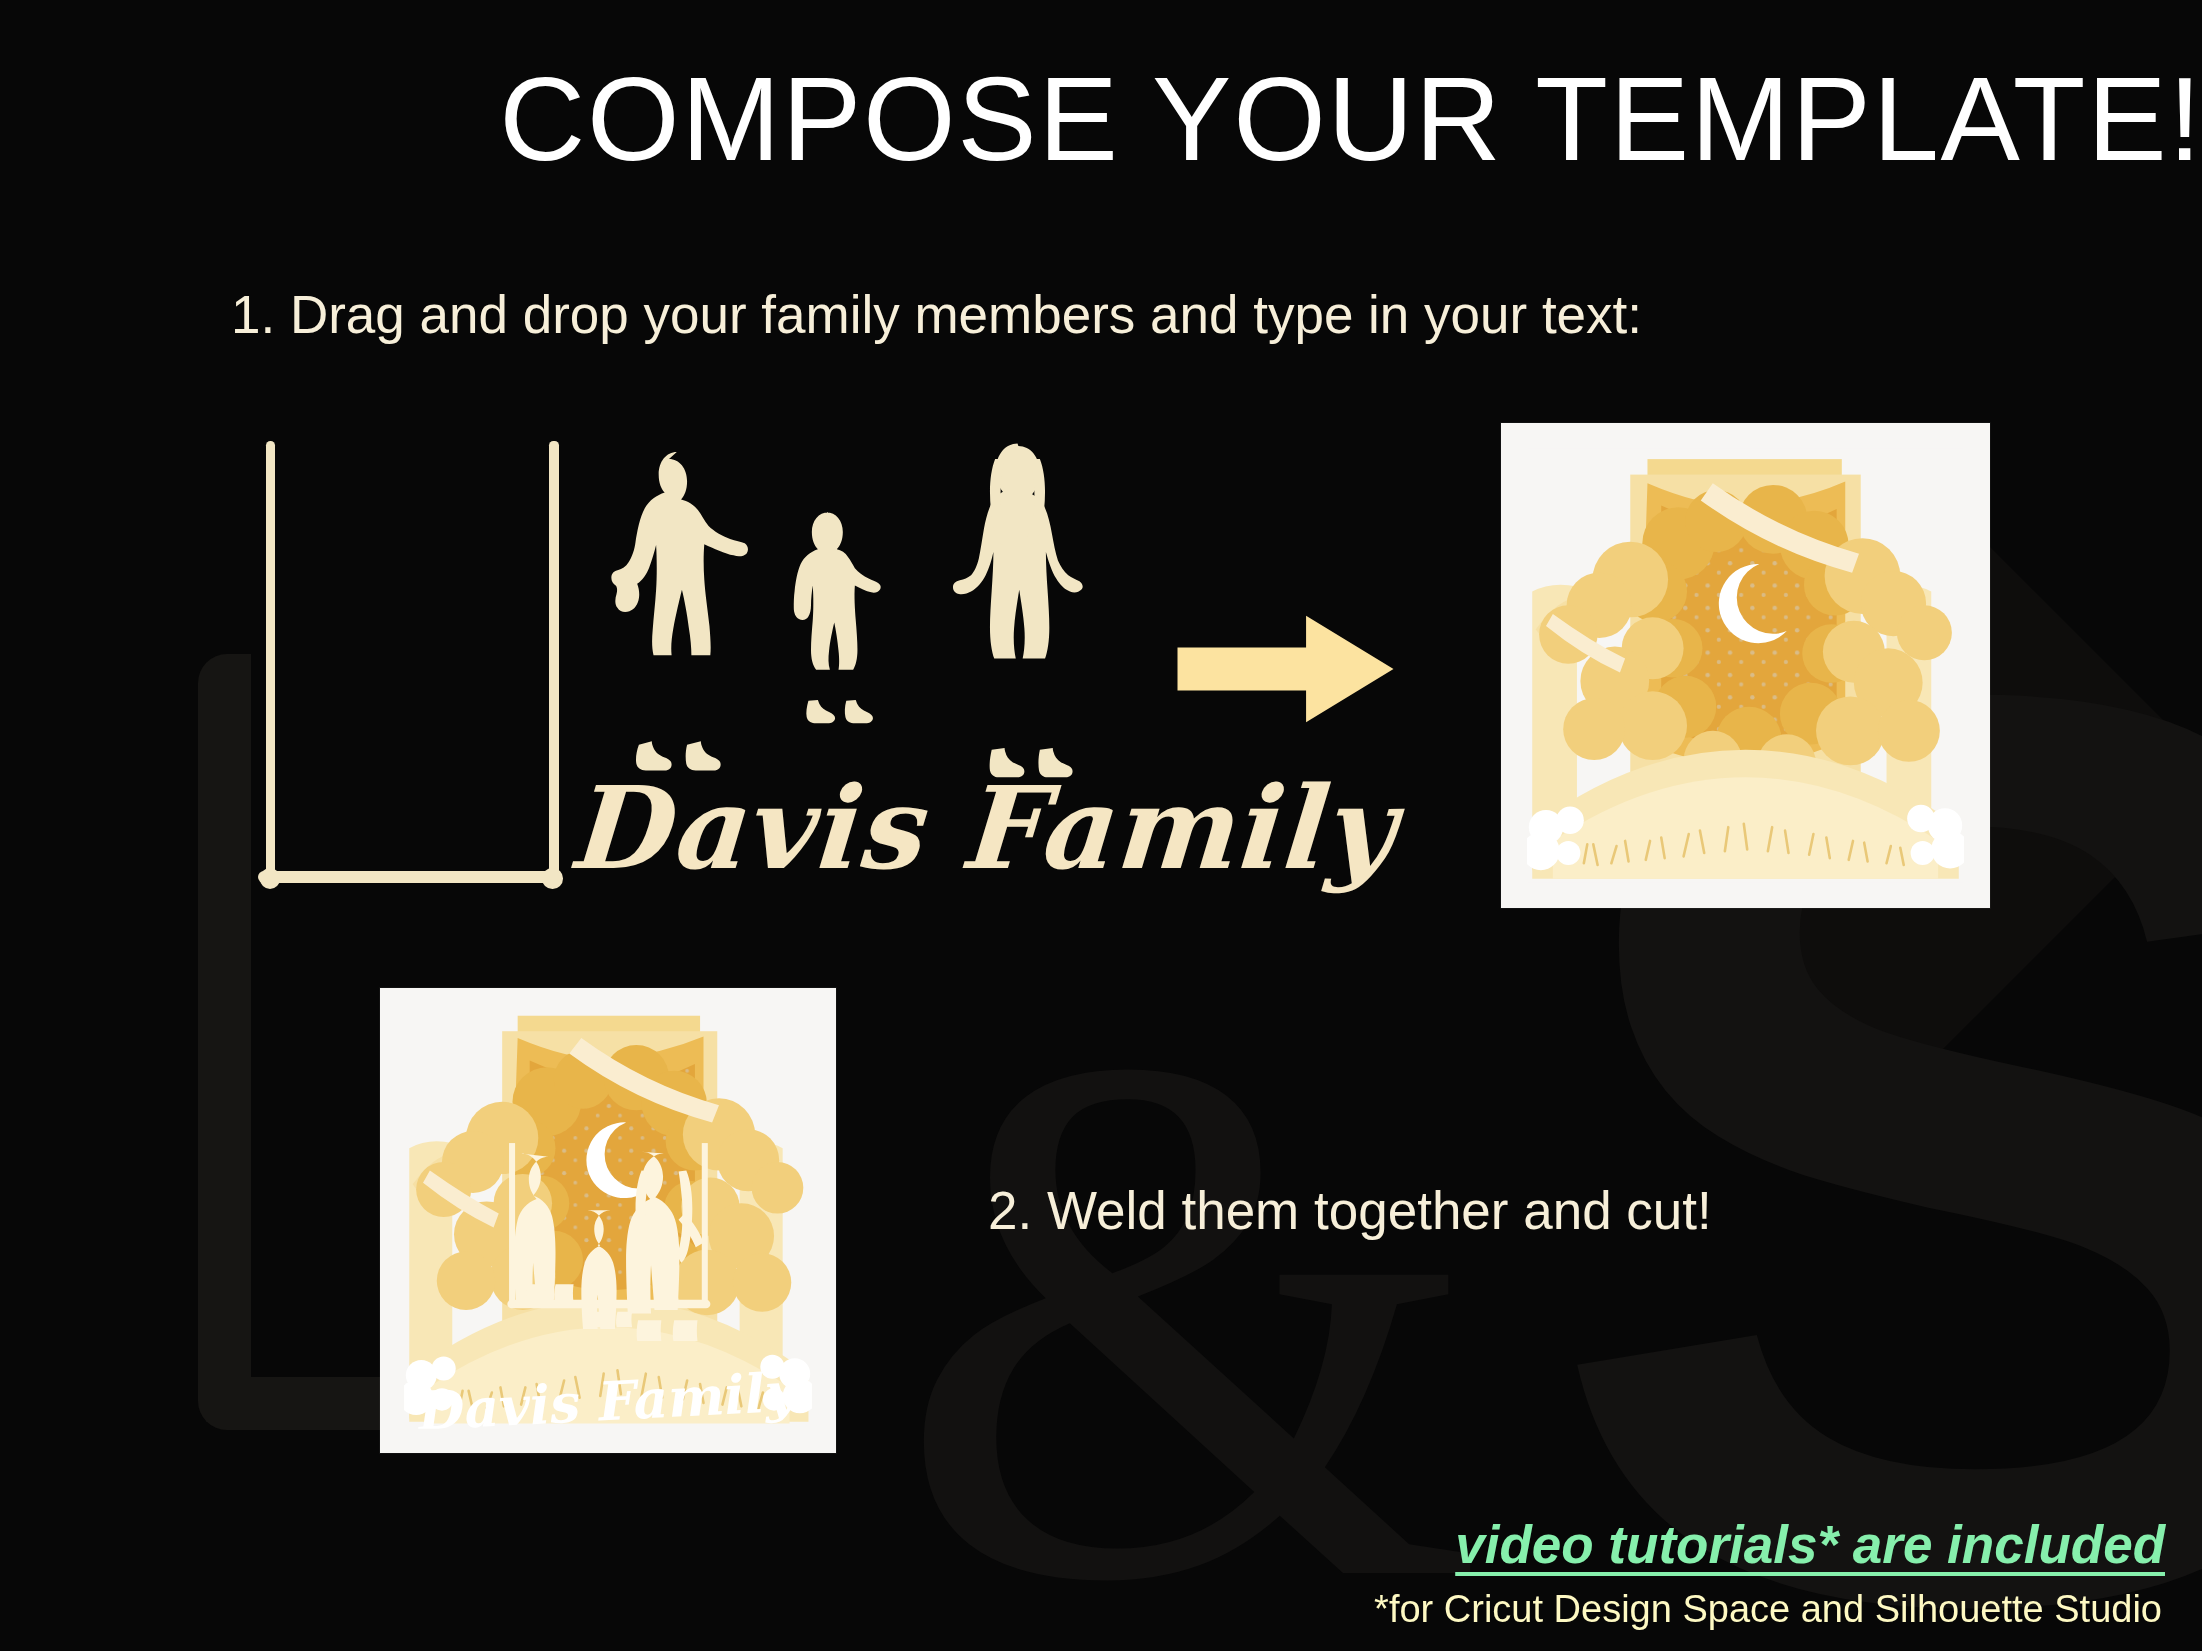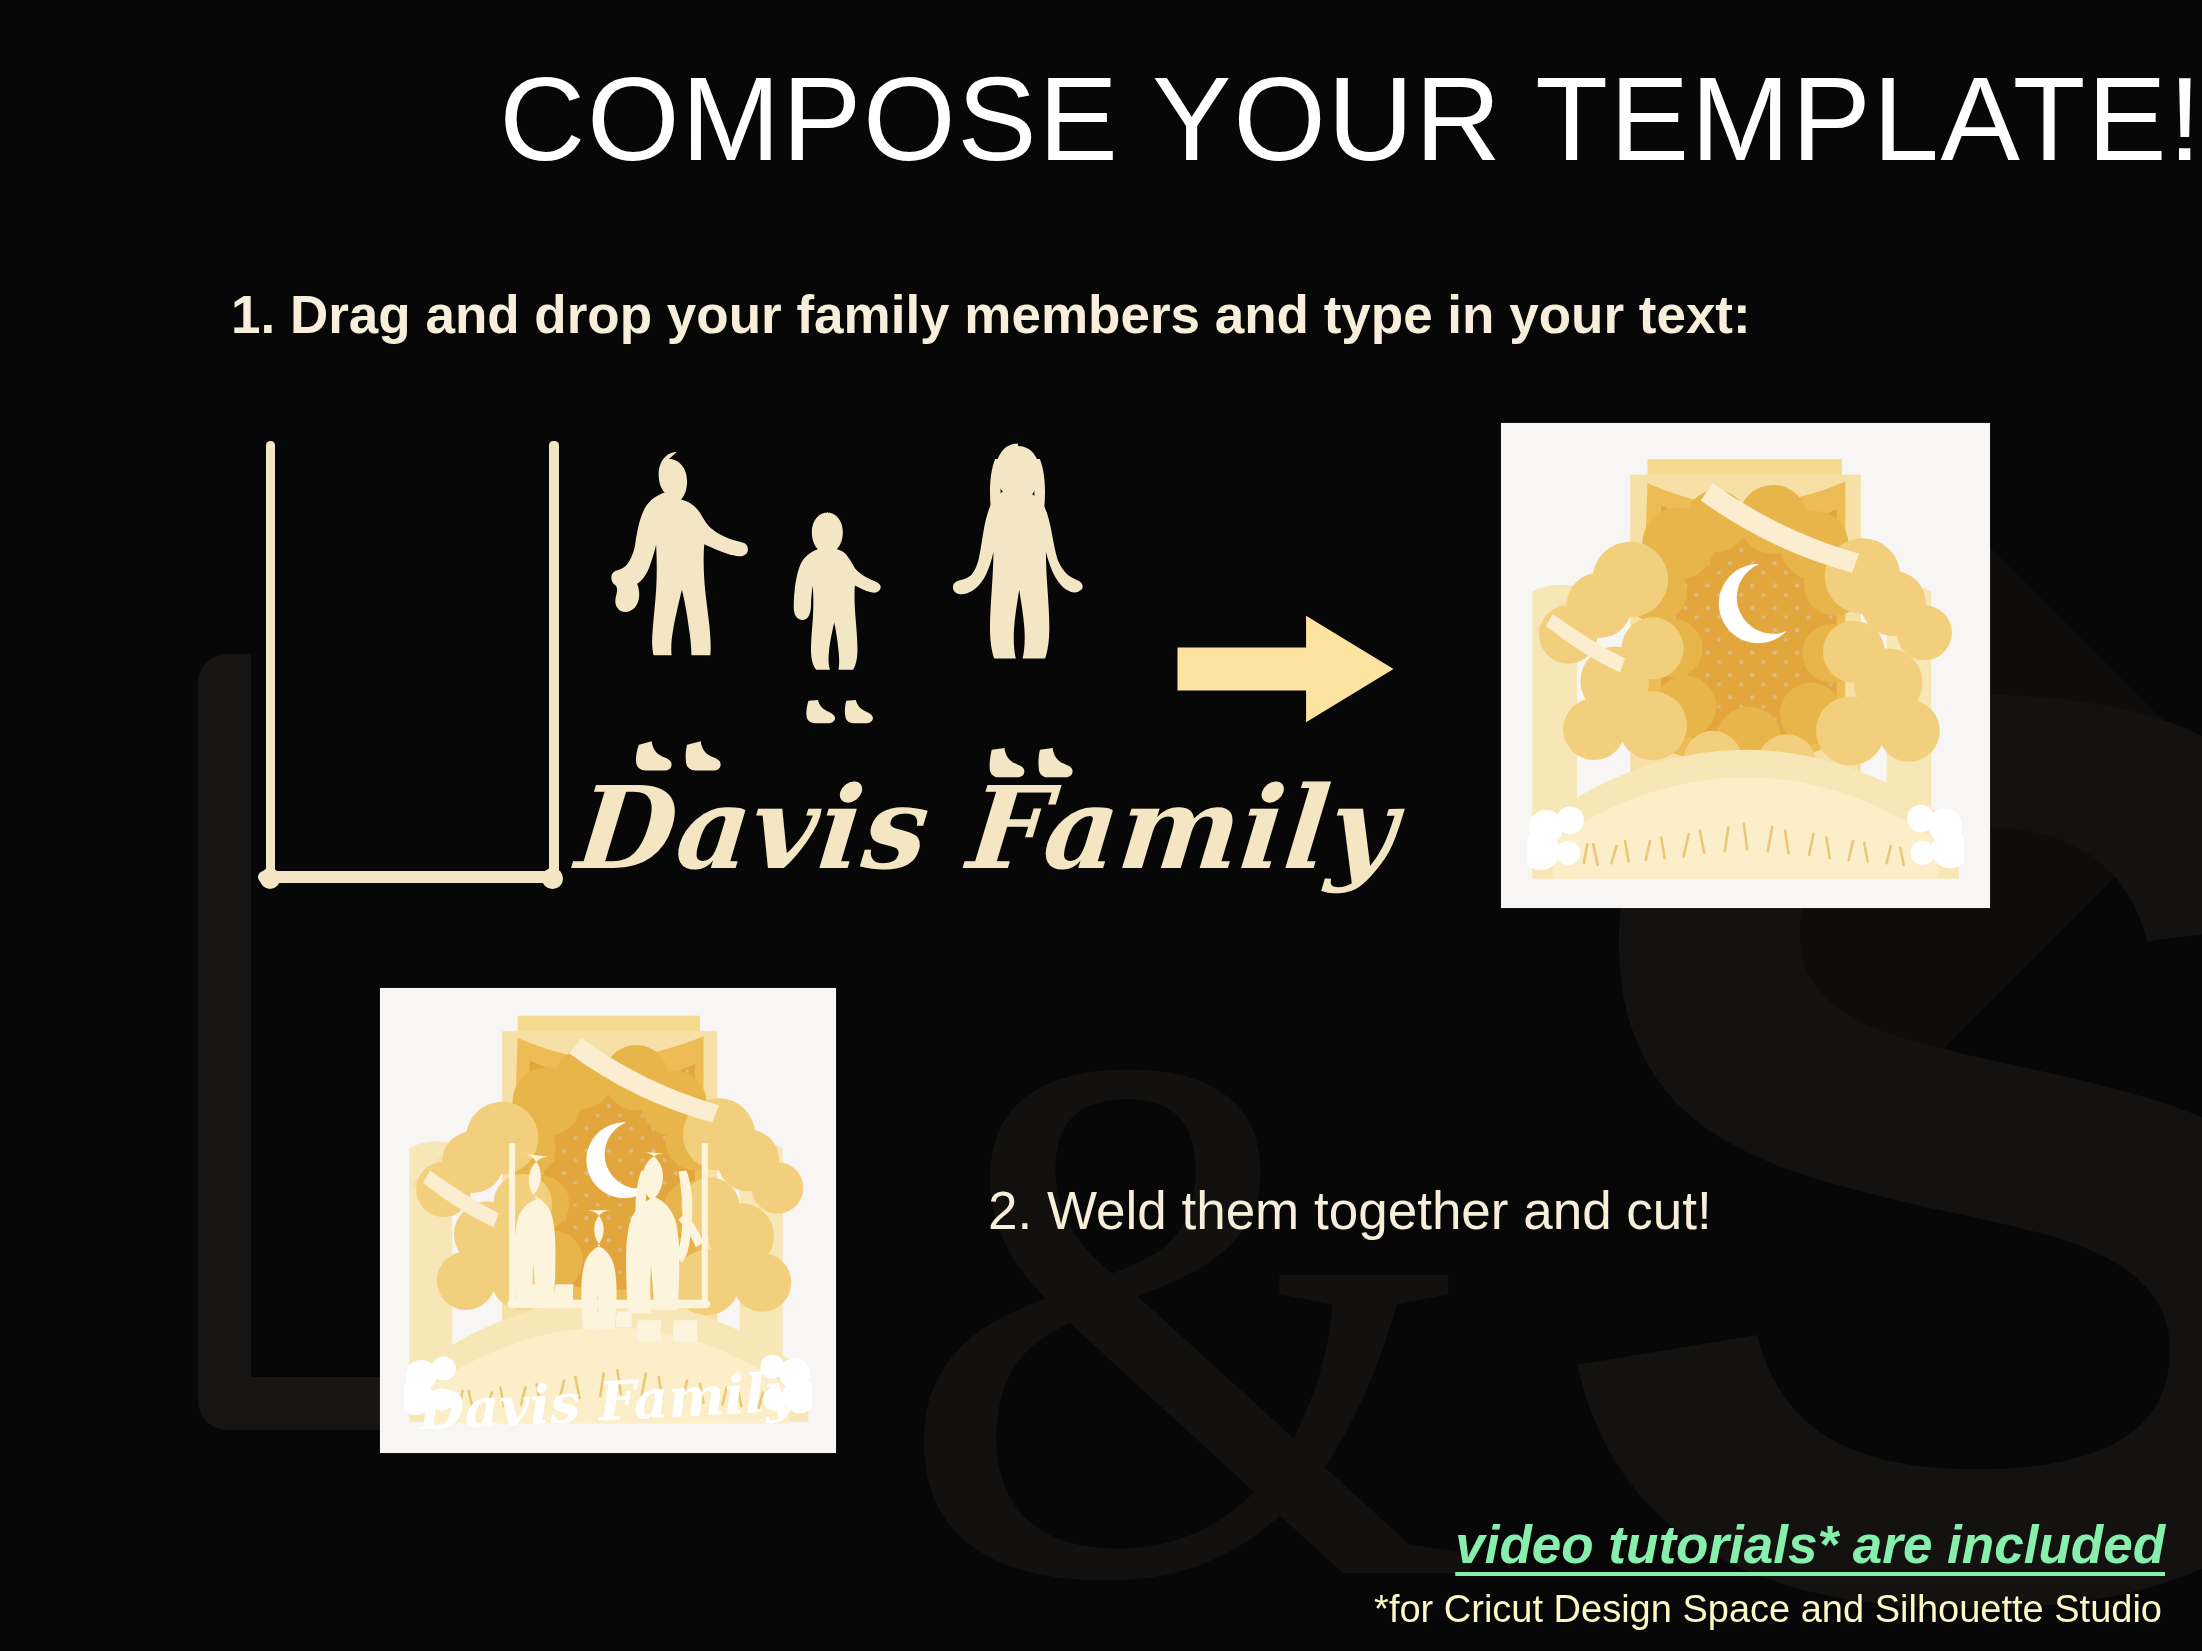--- a/index.html
+++ b/index.html
@@ -75,21 +75,21 @@
     white-space:nowrap;
   }
   .step{
     position:absolute;
     color:#f7efd9;
     font-size:53px;
     font-weight:400;
     white-space:nowrap;
     font-family:"Liberation Sans", sans-serif;
   }
-  .step-1{ left:231px; top:284px;font-weight:bold; }
+  .step-1{ left:231px; top:284px; }
   .step-2{ left:988px; top:1180px; }
 
   
   .swing{
     position:absolute;
     left:258px; top:441px;
     width:310px; height:456px;
   }
   .rope{
     position:absolute;

